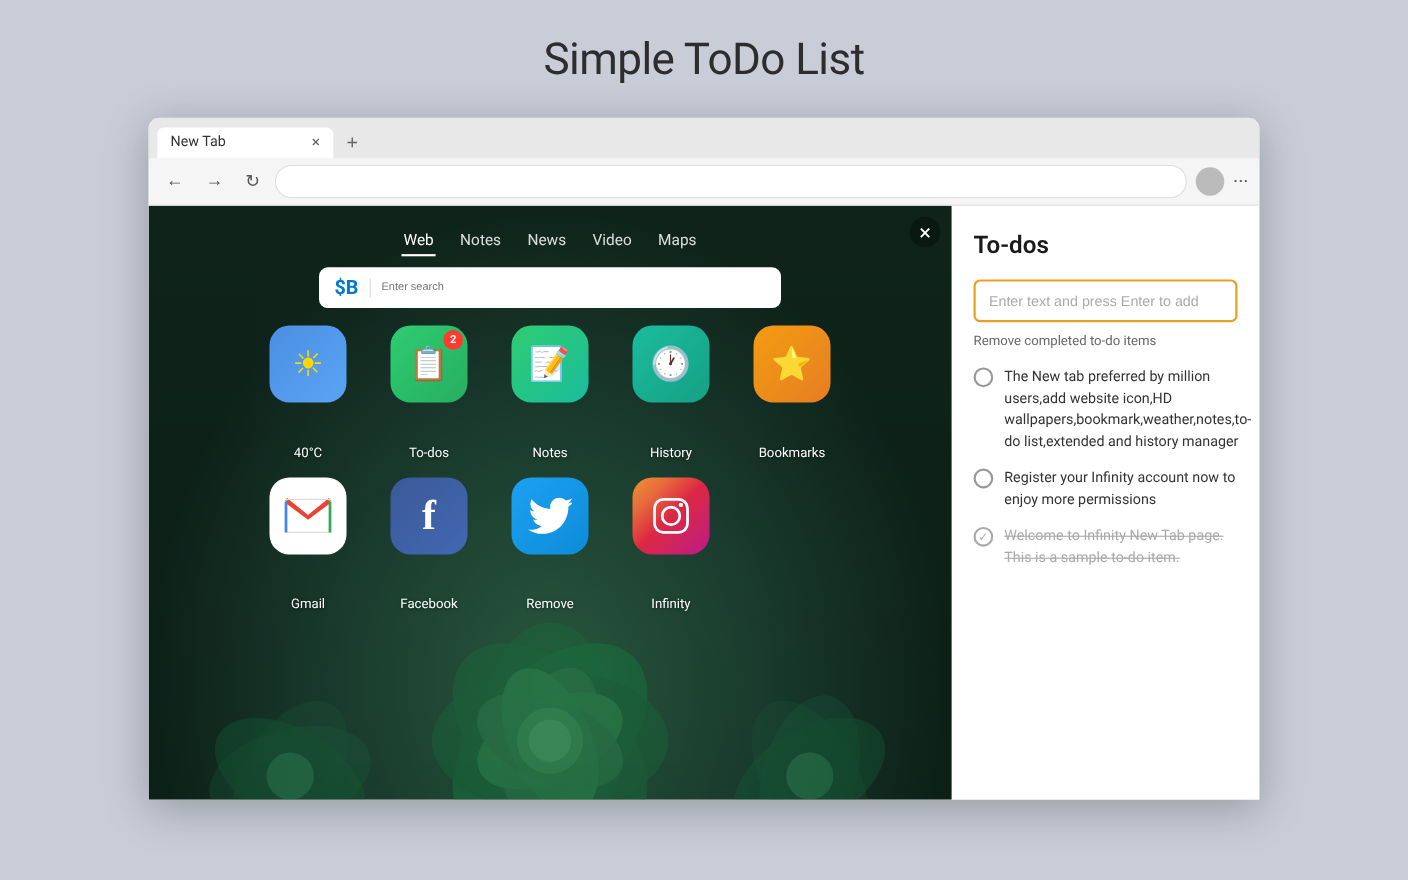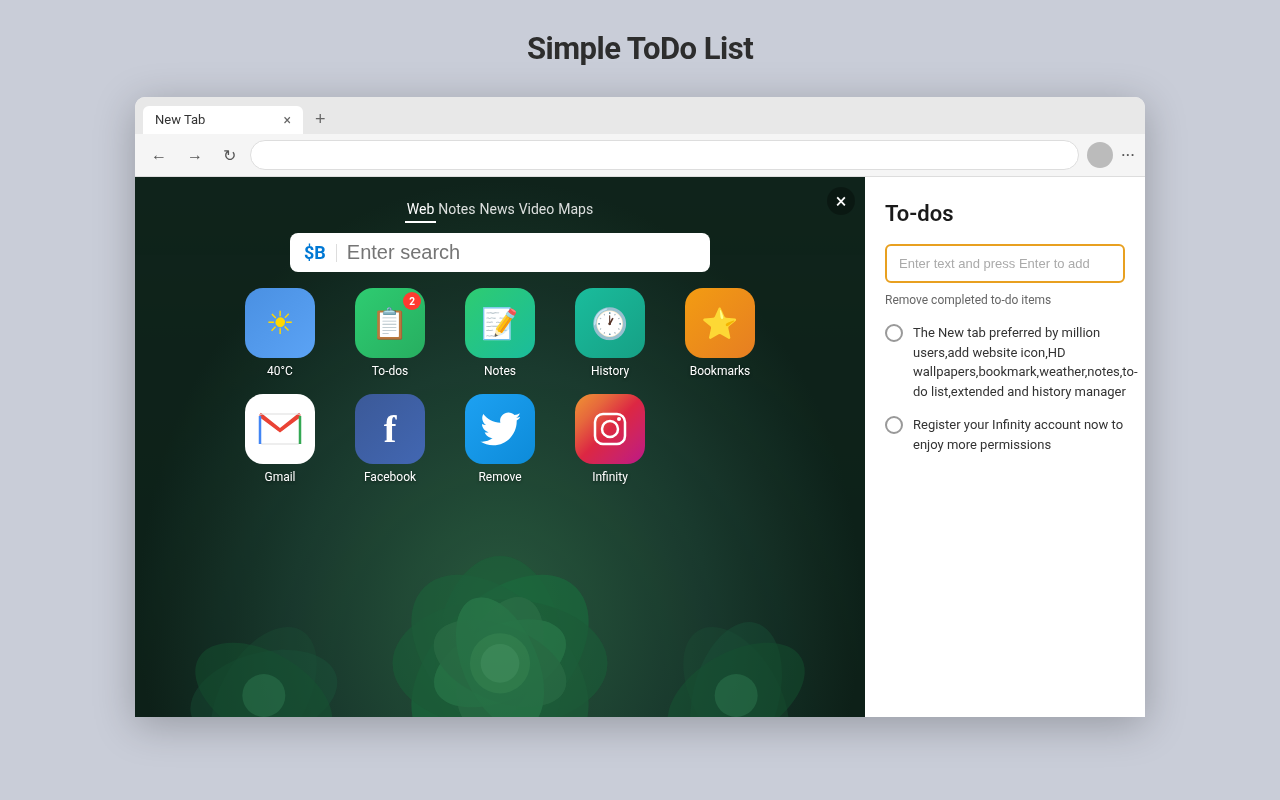--- a/index.html
+++ b/index.html
@@ -9,22 +9,22 @@
       font-family: -apple-system, BlinkMacSystemFont, 'Segoe UI', Roboto, sans-serif;
       width: 1280px;
       height: 800px;
       overflow: hidden;
       display: flex;
       flex-direction: column;
       align-items: center;
     }
 
     .page-title {
-      font-size: 31px;
-      font-weight: 700;
+      font-size: 40px;
+      font-weight: 400;
       color: #2d2d2d;
       margin-top: 30px;
       margin-bottom: 30px;
       letter-spacing: -0.5px;
     }
 
     .browser-window {
       width: 1010px;
       background: #f0f0f0;
       border-radius: 10px 10px 0 0;
@@ -179,20 +179,21 @@
       z-index: 5;
       margin-top: 20px;
       width: 100%;
       display: flex;
       flex-direction: column;
       align-items: center;
     }
 
     .search-tabs {
       display: flex;
+      gap: 20px;
       margin-bottom: 10px;
     }
 
     .search-tab {
       color: rgba(255,255,255,0.85);
       font-size: 14px;
       cursor: pointer;
       padding: 4px 2px;
       border-bottom: 2px solid transparent;
     }
@@ -221,21 +222,21 @@
     .search-divider {
       width: 1px;
       height: 18px;
       background: #ddd;
     }
 
     .search-input {
       flex: 1;
       border: none;
       outline: none;
-      font-size: 20px;
+      font-size: 10px;
       color: #333;
     }
 
     
     .icons-grid {
       position: relative;
       z-index: 5;
       display: grid;
       grid-template-columns: repeat(5, 90px);
       gap: 16px 20px;
@@ -261,20 +262,21 @@
       font-size: 30px;
       position: relative;
       overflow: hidden;
     }
 
     .app-icon-label {
       color: white;
       font-size: 12px;
       text-align: center;
       text-shadow: 0 1px 3px rgba(0,0,0,0.5);
+      margin-top: 32px;
     }
 
     .badge {
       position: absolute;
       top: 4px;
       right: 4px;
       background: #ff3b30;
       color: white;
       font-size: 10px;
       font-weight: bold;
@@ -564,16 +566,20 @@
       <div class="todo-item">
         <div class="todo-checkbox"></div>
         <span class="todo-text">The New tab preferred by million users,add website icon,HD wallpapers,bookmark,weather,notes,to-do list,extended and history manager</span>
       </div>
 
       <div class="todo-item">
         <div class="todo-checkbox"></div>
         <span class="todo-text">Register your Infinity account now to enjoy more permissions</span>
       </div>
 
+      <div class="todo-item">
+        <div class="todo-checkbox checked"></div>
+        <span class="todo-text completed">Welcome to Infinity New Tab page. This is a sample to-do item.</span>
+      </div>
     </div>
 
   </div>
 </div>
 
 </body></html>

